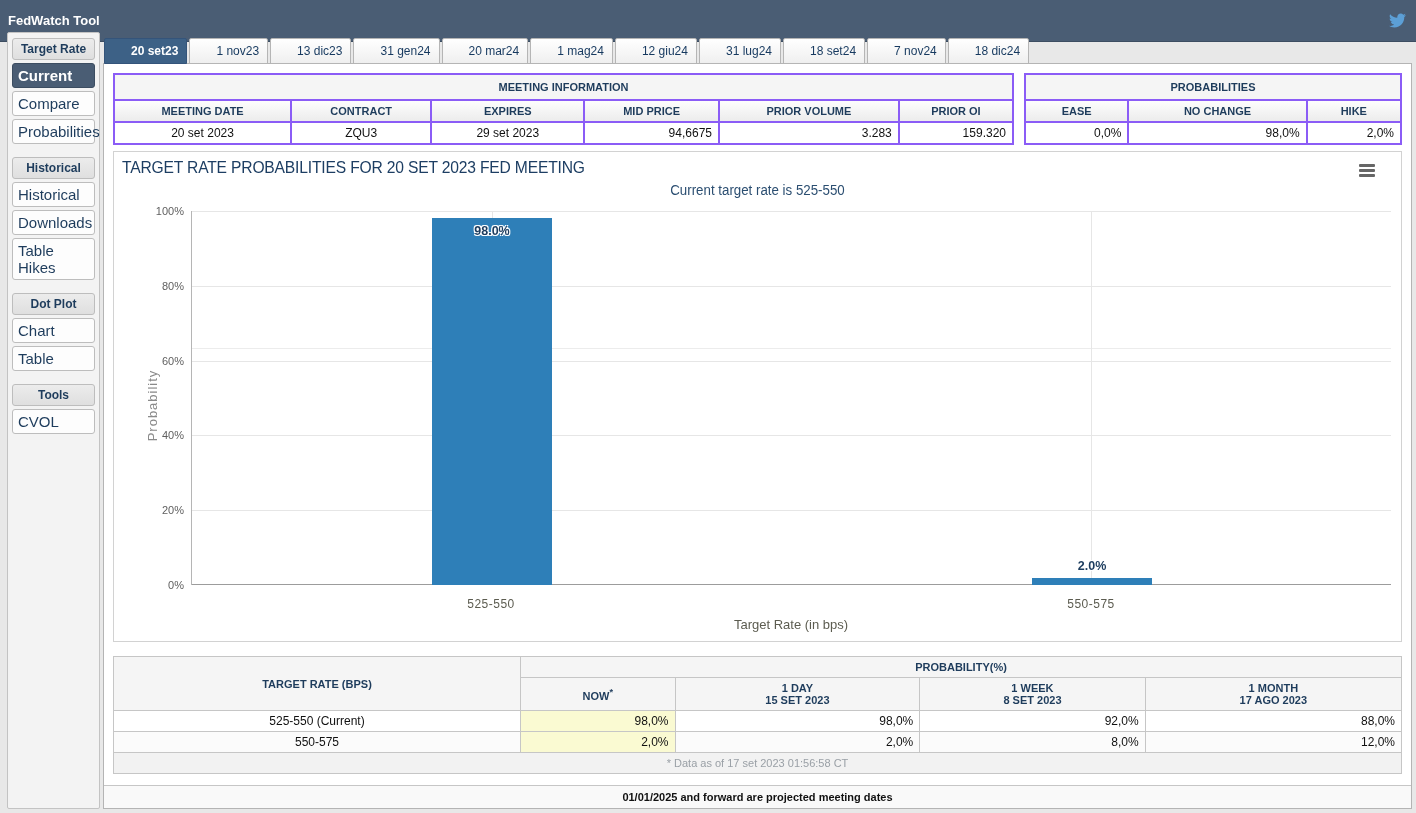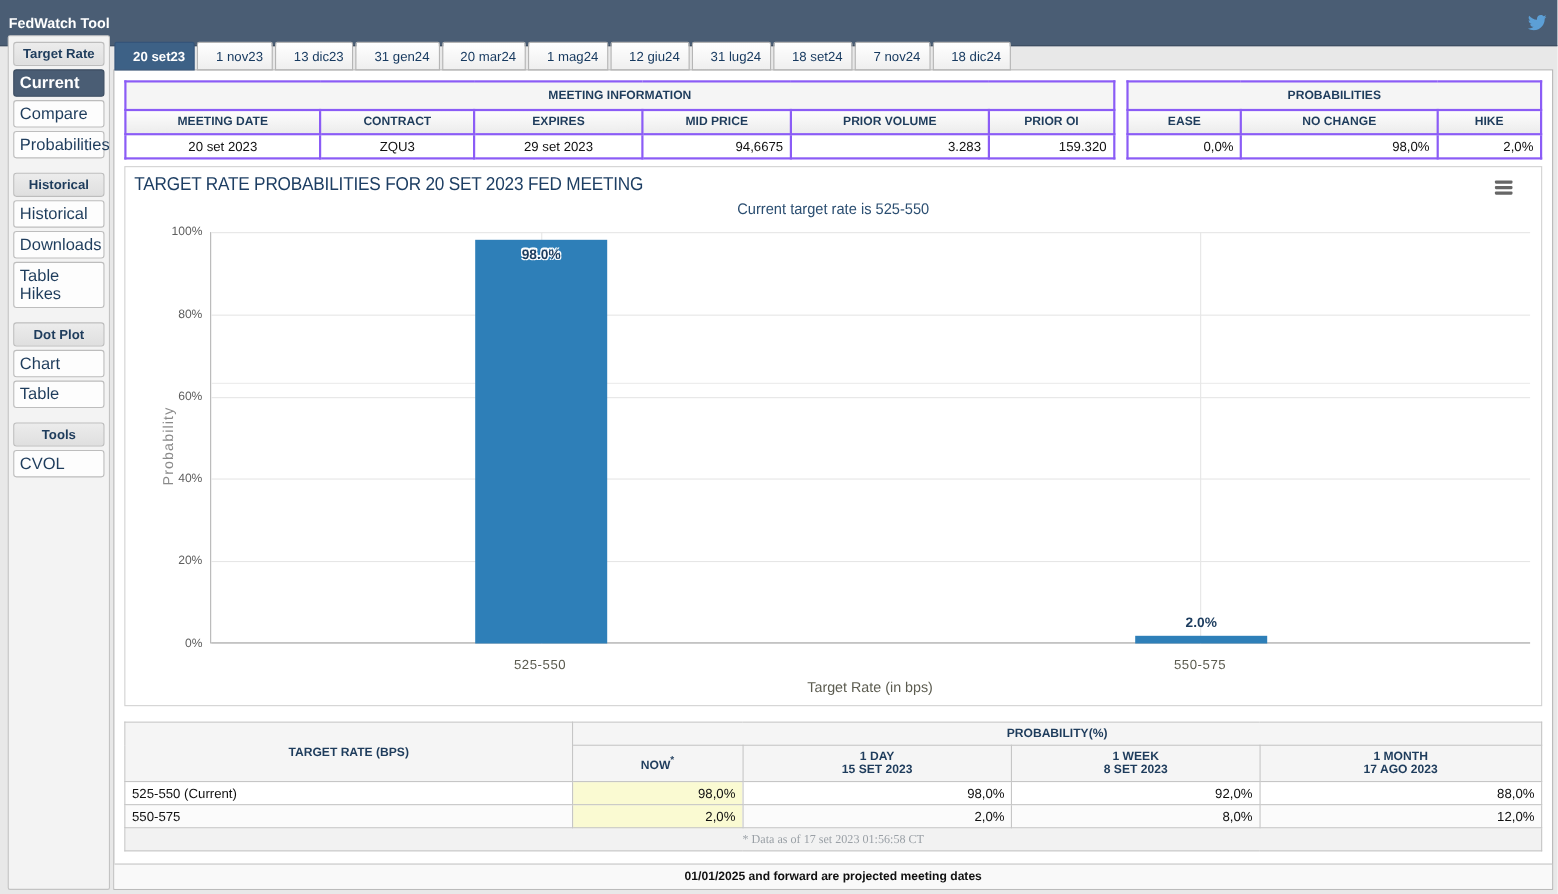--- a/index.html
+++ b/index.html
@@ -43,21 +43,21 @@
   .side-gap { height:10px; }
 
   
   .tabs {
     position:absolute; left:104px; top:38px; right:6px; height:26px;
     display:flex; align-items:flex-end; z-index:3;
   }
   .tab {
     font-size:12px; color:#16395f; background:linear-gradient(#ffffff,#efefef);
     border:1px solid #b5b5b5; border-radius:2px 2px 0 0;
-    padding:5px 8px 5px 16px; margin-right:2px; cursor:pointer; white-space:nowrap;
+    padding:5px 8px 5px 26px; margin-right:2px; cursor:pointer; white-space:nowrap;
   }
   .tab.active { background:#3d6186; color:#ffffff; font-weight:bold; border-color:#34547a; }
 
   
   .main-panel {
     position:absolute; left:103px; top:63px; right:4px; bottom:4px;
     background:#ffffff; border:1px solid #b4b4b4;
     padding:9px 9px 30px 9px; z-index:2;
   }
 
@@ -132,26 +132,26 @@
   
   table.bottom { width:100%; border-collapse:collapse; table-layout:fixed; }
   table.bottom th, table.bottom td { border:1px solid #c6c6c6; }
   table.bottom th {
     background:#f5f5f5; color:#1e3c5c; font-size:11px; font-weight:bold;
     text-align:center; padding:4px 2px;
   }
   table.bottom th .sub-date { display:block; font-weight:bold; }
   table.bottom td { font-size:12px; color:#111; padding:3px 6px; background:#fff; }
   table.bottom td.r { text-align:right; }
-  table.bottom td.c { }
+  table.bottom td.c { text-align:center; }
   table.bottom td.now-cell { background:#fafad2; }
   table.bottom tr.alt td { background:#fbfbfb; }
   table.bottom tr.alt td.now-cell { background:#fafad2; }
   table.bottom td.foot {
-    background:#f2f2f2; color:#9aa0a6; font-size:11px; text-align:center; padding:4px;font-family:Liberation Serif, serif;
+    background:#f2f2f2; color:#9aa0a6; font-size:11px; text-align:center; padding:4px;
   }
 
   
   .projected-strip {
     position:absolute; left:0; right:0; bottom:0; height:23px;
     border-top:1px solid #c6c6c6; background:#f9f9f9;
     font-size:11px; font-weight:bold; color:#111;
     text-align:center; line-height:22px;
   }
 </style>

